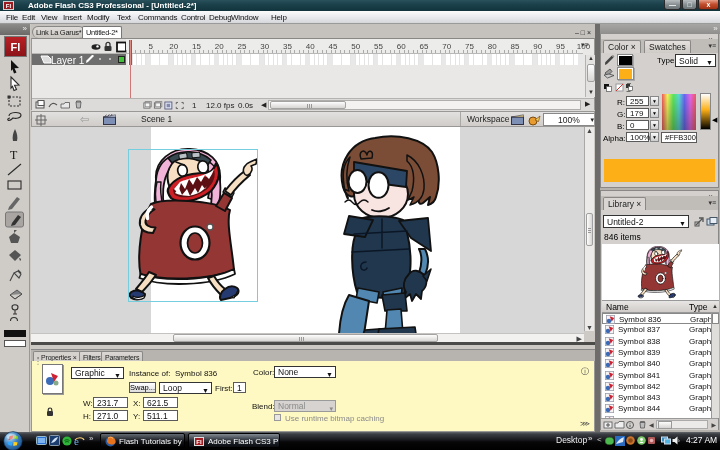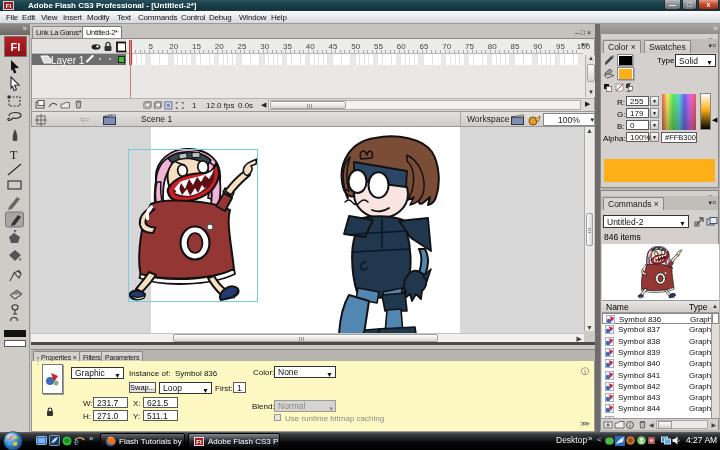--- a/index.html
+++ b/index.html
@@ -84,21 +84,21 @@
 <div class="abs" id="menubar">
   <span style="left:6px">File</span>
       <span style="left:22px">Edit</span>
       <span style="left:41px">View</span>
   <span style="left:63px">Insert</span>
       <span style="left:87px">Modify</span>
       <span style="left:117px">Text</span>
   <span style="left:138px">Commands</span>
       <span style="left:181px">Control</span>
       <span style="left:209px">Debug</span>
-  <span style="left:239px">Window</span>
+  <span style="left:231px">Window</span>
       <span style="left:271px">Help</span>
 </div>
 
 <div class="abs" id="toolhead">»</div>
 <div class="abs" id="toolbar">
   <div class="abs" id="fltile">Fl</div>
   <svg width="24" height="262" style="left:3px;top:24px" viewBox="0 0 24 262" fill="none" stroke="#2a2a2a" stroke-width="1.1">
     <path d="M8 1 L16 9 L11.5 9.3 L13.5 13.5 L11 14.5 L9.5 10.3 L8 12 Z" fill="#111" stroke="none"></path>
     <path d="M8 18 L16 26 L11.5 26.3 L13.5 30.5 L11 31.5 L9.5 27.3 L8 29 Z" fill="#fff"></path>
     <rect x="6" y="38" width="11" height="9" stroke-dasharray="2 1.5"></rect>
@@ -116,21 +116,21 @@
     <path d="M15 211 l3 3 M11 214 l4 -2 l3 3 l-2 4 Z M11 214 l-4 8" stroke="#444"></path>
     <path d="M7 236 l7 -5 l5 4 l-7 5 Z M7 236 l5 4 l7 -5" fill="#888" stroke="#444" stroke-width="0.8"></path>
     <path d="M9 248 c0 -3 6 -3 6 0 c0 2 -1 3 -3 3 c-2 0 -3 -1 -3 -3 Z M12 251 v4 M10 255 h4" stroke="#333"></path>
     <circle cx="11" cy="262" r="3.5" stroke="#333"></circle>
   </svg>
   <div class="tool" style="top:295px;background:#111;height:7px"></div>
   <div class="tool" style="top:305px;background:#fff;border:1px solid #555;height:7px"></div>
 </div>
 
 <div class="abs" id="tabrow">
-  <div class="dtab" style="left:1px;">Link La Garus*</div>
+  <div class="dtab" style="left:1px;border-radius:6px;">Link La Garus*</div>
   <div class="dtab" style="left:51px;background:#fff;border-color:#777;">Untitled-2*</div>
 </div>
 <div class="abs" id="tlpanel">
   <div class="abs" id="tlhead">
     <svg width="40" height="12" style="left:59px;top:2px" viewBox="0 0 40 12">
       <ellipse cx="5" cy="6" rx="4.5" ry="2.8" fill="#222"></ellipse>
           <circle cx="6.5" cy="5.4" r="1.2" fill="#fff"></circle>
       <rect x="13.5" y="5" width="7" height="5" rx="1" fill="#333"></rect>
           <path d="M15 5v-1.6a2 2 0 0 1 4 0V5" fill="none" stroke="#333" stroke-width="1.3"></path>
       <rect x="26" y="1.5" width="9" height="9" fill="#fff" stroke="#111" stroke-width="1.8"></rect>
@@ -426,21 +426,21 @@
     <div class="abs" style="left:99px;top:59px;width:11px;height:37px;border:1px solid #888;background:linear-gradient(#fff 0%,#fcaf17 45%,#000 100%)"></div>
     <span class="abs" style="left:111px;top:82px;font-size:7px;color:#000">◀</span>
     <div class="inbox" style="left:60px;top:98px;width:36px;height:11px;font-size:7.5px;line-height:10px">#FFB300</div>
     <div class="abs" style="left:3px;top:125px;width:111px;height:23px;background:#fcaf17"></div>
   </div>
 
   <div class="panel" style="left:0;top:166px;width:119px;height:240px">
     <span class="abs" style="right:18px;top:1px;font-size:8px;color:#333">–</span>
     <span class="abs" style="right:5px;top:1px;font-size:8px;color:#333">×</span>
     <div class="ptabrow" style="top:5px">
-      <div class="ptag" style="left:2px;background:#d8d5d2">Commands ×</div>
+      <div class="ptag" style="left:2px;background:#d8d5d2">Library ×</div>
       <span class="abs" style="right:2px;top:3px;font-size:7px;color:#333">▾≡</span>
     </div>
     <div class="dd" style="left:2px;top:24px;width:86px;height:13px;line-height:12px;padding-left:3px;font-size:8.5px">Untitled-2<i>▼</i></div>
     <svg width="10" height="10" style="left:93px;top:26px" viewBox="0 0 10 10">
           <path d="M2 8l6-6M5 1h4v4" stroke="#555" stroke-width="1.3" fill="none"></path>
           <rect x="1" y="5" width="4" height="4" fill="none" stroke="#555"></rect>
         </svg>
     <svg width="12" height="10" style="left:105px;top:26px" viewBox="0 0 12 10">
           <rect x="1" y="2" width="7" height="6" fill="#cde" stroke="#456"></rect>
           <rect x="4" y="0.5" width="7" height="6" fill="#e8eef5" stroke="#456"></rect>

